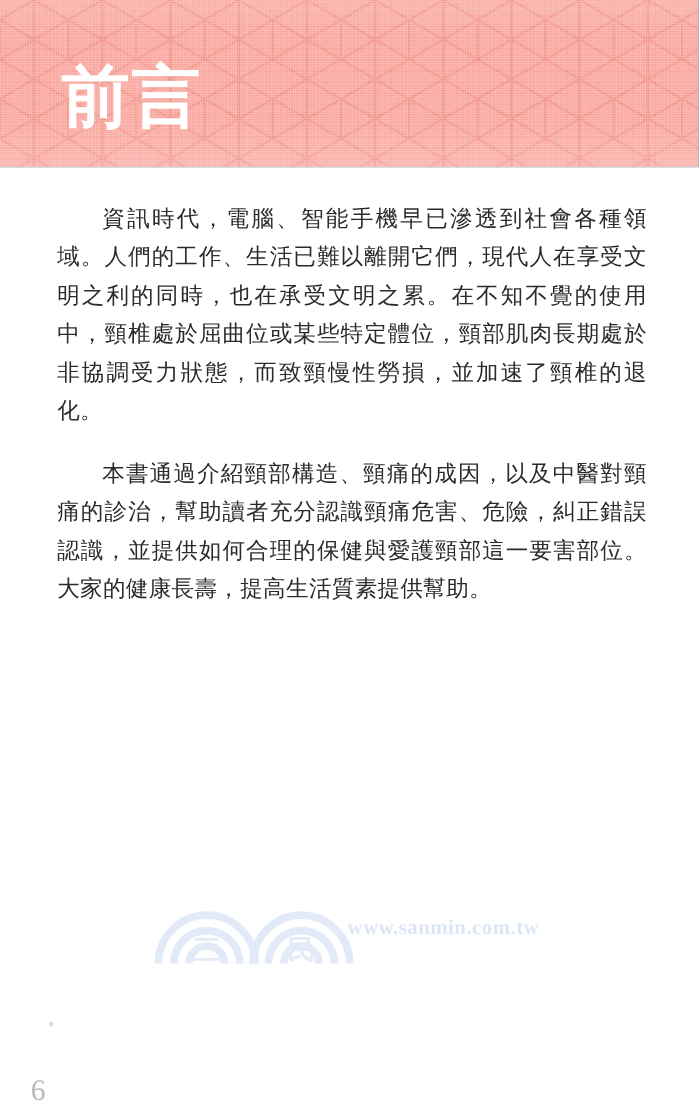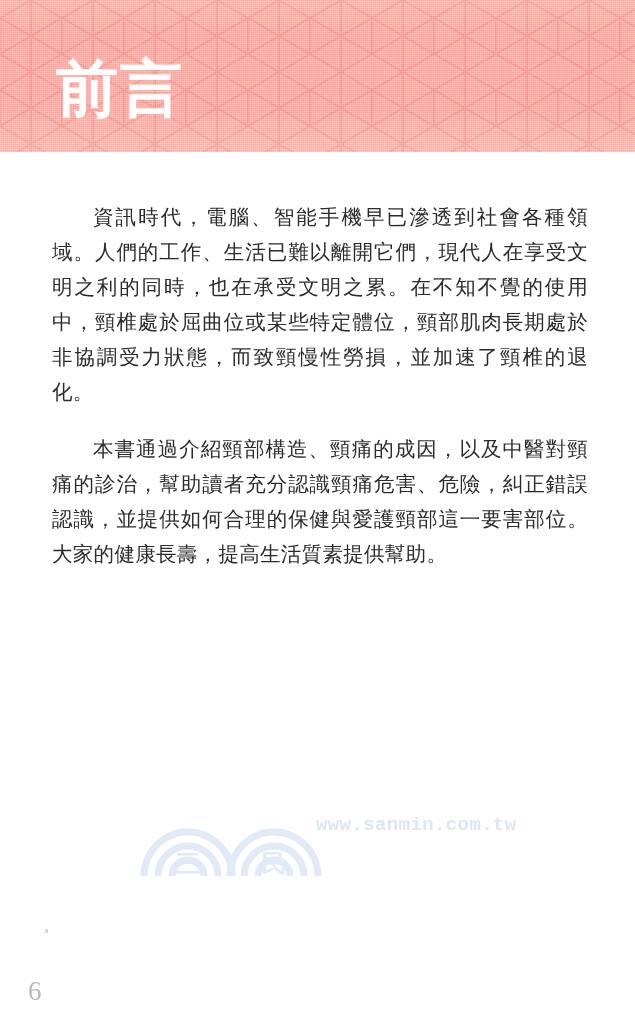--- a/index.html
+++ b/index.html
@@ -66,22 +66,22 @@
   }
 
   
   #content {
     position: absolute;
     left: 52px;
     top: 183px;
     width: 536px;
   }
   .para {
-    margin: 16px 0 22px 0;
-    font-family: Liberation Sans, sans-serif;
+    margin: 0 0 22px 0;
+    font-family: Liberation Mono, monospace;
     font-size: 20.5px;
     line-height: 35px;
     color: #2b2b2b;
     text-align: justify;
     text-justify: inter-character;
     text-indent: 2em;
     letter-spacing: 0.3px;
     word-break: break-all;
   }
 
@@ -108,28 +108,28 @@
   #wm-brand {
     font-family: "Liberation Sans", "DejaVu Sans", sans-serif;
     font-size: 33px;
     line-height: 36px;
     font-weight: bold;
     color: #dde6f5;
     letter-spacing: 1px;
     white-space: nowrap;
   }
   #wm-url {
-    font-family: Liberation Mono, monospace;
+    font-family: Liberation Serif, serif;
     font-size: 19px;
     line-height: 22px;
     font-weight: bold;
     color: #dde6f5;
     letter-spacing: 0.4px;
     white-space: nowrap;
-    margin-top: 0;
+    margin-top: 19px;
   }
 
   
   #scan-speck {
     position: absolute;
     left: 45px;
     top: 929px;
     width: 3px;
     height: 4px;
     background: #d8d8d8;

